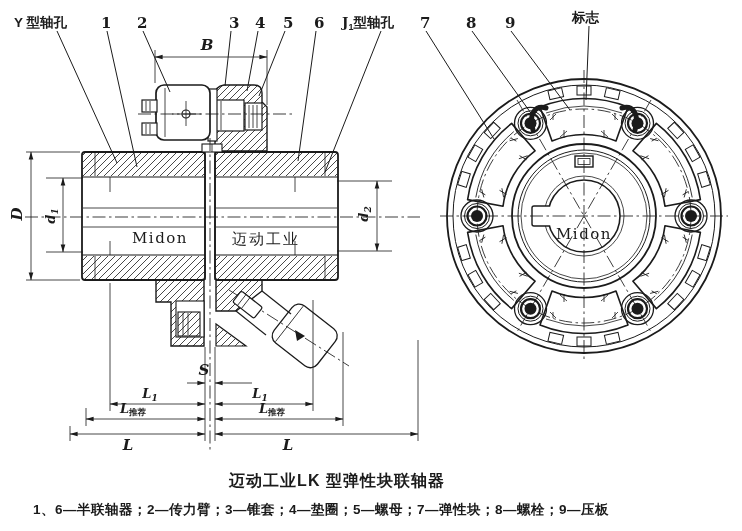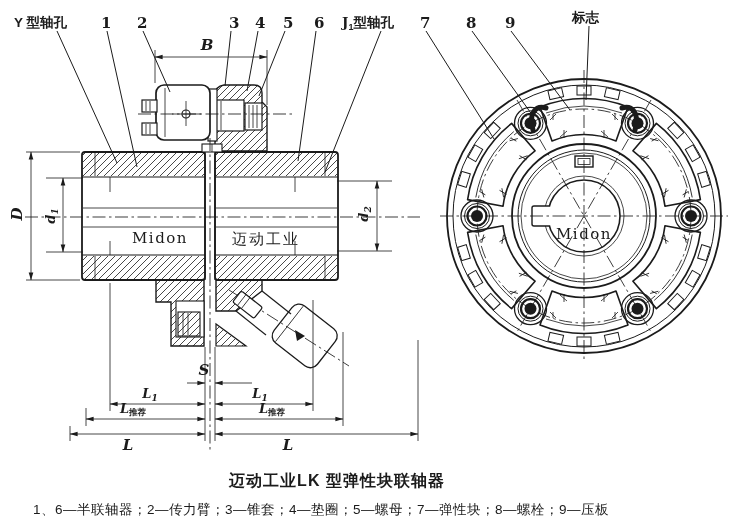--- a/index.html
+++ b/index.html
@@ -17,21 +17,21 @@
   .dimsm{font:italic 700 13px "DejaVu Serif",serif;}
   .sub{font-size:9px;}
   .subcjk{font-family:"Liberation Sans",sans-serif;font-style:normal;font-size:8.5px;}
   .hublat{font:400 15px "DejaVu Serif",serif;letter-spacing:1.5px;}
   .hubcjk{font:400 15px "Liberation Sans",sans-serif;letter-spacing:2px;}
   .cl{stroke:#1b1b1b;fill:none;stroke-width:.85;stroke-dasharray:13 3.5 2.5 3.5;}
   .thin{stroke-width:.8;} .mid{stroke-width:1.2;} .bold{stroke-width:1.8;}
   #caption{position:absolute;left:0;top:471px;width:674px;text-align:center;
            font-weight:700;font-size:16px;letter-spacing:1px;}
   #legend{position:absolute;left:0;top:501px;width:642px;text-align:center;
-          font-weight:400;font-size:13.5px;letter-spacing:.5px;white-space:nowrap;}
+          font-weight:700;font-size:13.5px;letter-spacing:.5px;white-space:nowrap;}
 </style>
 </head>
 <body>
 
 <div id="stage">
 <svg width="742" height="460" viewBox="0 0 742 460">
   <defs>
     <pattern id="h1" patternUnits="userSpaceOnUse" width="7" height="7">
       <path d="M-1,8 L8,-1" stroke="#1b1b1b" stroke-width="0.8"></path>
     </pattern>

